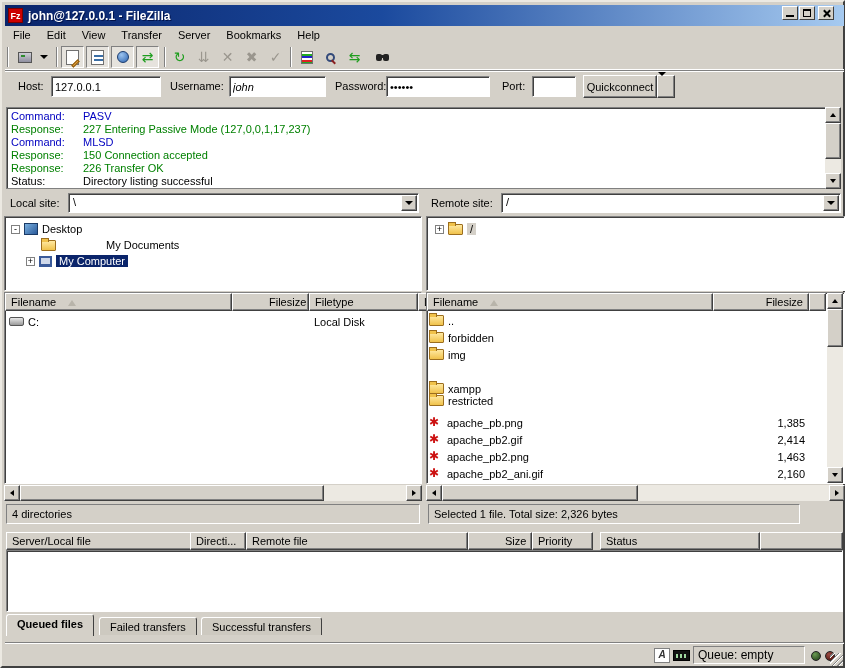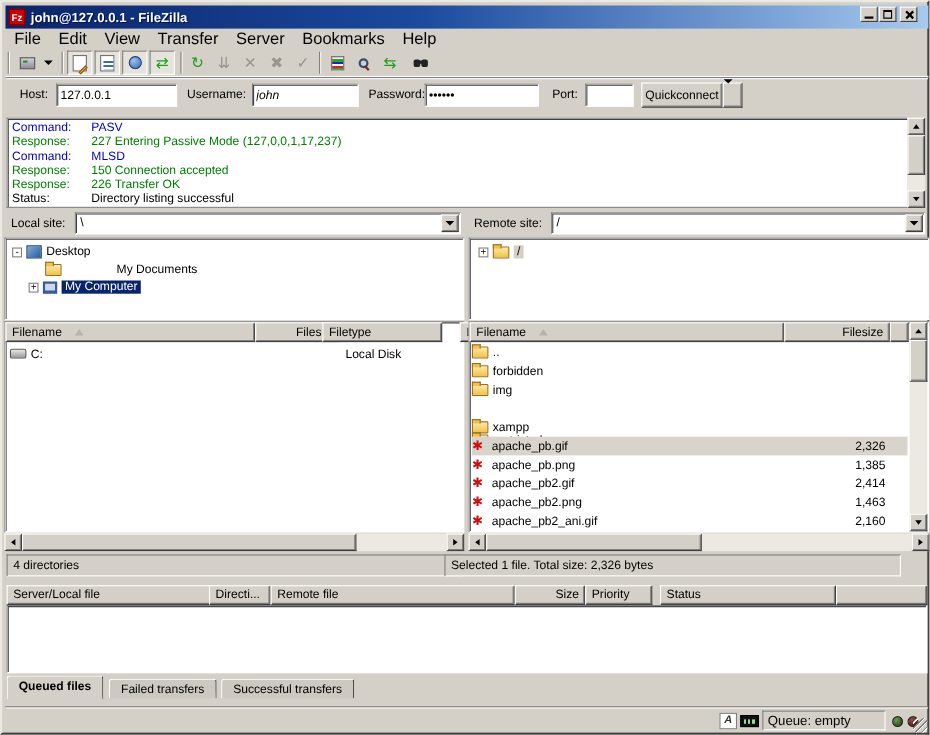--- a/index.html
+++ b/index.html
@@ -15,21 +15,21 @@
   #win-title { color:#fff; font-size:12px; font-weight:bold; margin-left:5px; text-shadow:1px 1px 0 #00124a; }
   .winbtn { position:absolute; top:4px; width:16px; height:14px; background:#d4d0c8;
             border:1px solid #fff; border-right-color:#404040; border-bottom-color:#404040; }
   .winbtn i { position:absolute; background:#000; }
   #btn-min i { left:3px; bottom:2px; width:8px; height:2px; }
   #btn-max i { left:3px; top:2px; width:8px; height:8px; background:transparent; border:1px solid #000; border-top-width:2px; }
   #btn-close i.a { left:7px; top:2px; width:2px; height:9px; transform:rotate(45deg); }
   #btn-close i.b { left:7px; top:2px; width:2px; height:9px; transform:rotate(-45deg); }
   
   #menubar { left:3px; top:24px; width:839px; height:18px; display:flex; align-items:center; }
-  .menu-item { padding:2px 8px; font-size:15px; }
+  .menu-item { padding:2px 8px; font-size:11px; }
   
   #toolbar { left:3px; top:42px; width:839px; height:26px; border-bottom:1px solid #fff; }
   .tbtn { position:absolute; top:2px; width:23px; height:22px; display:flex; align-items:center; justify-content:center; }
   .tbtn.pressed { background:#e6e3dd; border:1px solid #808080; border-right-color:#fff; border-bottom-color:#fff; }
   .tsep { position:absolute; top:3px; width:2px; height:20px; border-left:1px solid #808080; border-right:1px solid #fff; }
   .g { font-size:14px; line-height:14px; }
   .green { color:#1f9e1f; } .dis { color:#9a968e; }
   .icon-page { width:13px; height:15px; background:#fff; border:1px solid #707070; position:relative; }
   .icon-page .pencil { position:absolute; right:-2px; bottom:-1px; width:9px; height:3px; background:#e8a33d; transform:rotate(-45deg); border:1px solid #8a5a10; }
   .icon-lines { background:repeating-linear-gradient(#fff 0 2px,#3a6ea5 2px 4px); width:9px; height:10px; position:absolute; left:2px; top:2px; }
@@ -299,21 +299,21 @@
     <div class="tree-row" style="left:8px;top:4px;">
       <span class="expander">+</span>
       <span class="icon-folder"></span>
       <span class="sel-gray">/</span>
     </div>
   </div>
 
   <div class="panel" style="left:2px;top:290px;width:418px;height:192px;">
     <div class="hdr-cell" style="left:0;width:227px;"><span>Filename</span><span class="sort-asc"></span></div>
     <div class="hdr-cell num" style="left:227px;width:77px;">Filesize</div>
-    <div class="hdr-cell" style="left:288px;width:109px;">Filetype</div>
+    <div class="hdr-cell" style="left:304px;width:109px;">Filetype</div>
     <div class="hdr-cell" style="left:413px;width:20px;">L</div>
     <div class="list-row" style="left:4px;top:20px;width:410px;">
       <span class="icon-drive"></span>
       <span>C:</span>
       <span style="position:absolute;left:305px;">Local Disk</span>
     </div>
   </div>
 
   <div class="abs sb-v" style="left:2px;top:483px;width:418px;height:16px;">
     <div class="sb-btn" style="left:0;top:0;width:16px;height:16px;">
@@ -345,25 +345,20 @@
       </div>
     <div class="list-row" style="left:2px;top:70px;width:396px;margin-top:29px;">
         <span class="icon-folder"></span>
         <span>restricted</span>
       </div>
     <div class="list-row" style="left:2px;top:87px;width:396px;">
         <span class="icon-folder"></span>
         <span>xampp</span>
       </div>
 
-    <div class="list-row row-sel" style="left:2px;top:104px;width:396px;">
-      <span class="icon-img"></span>
-        <span>apache_pb.gif</span>
-      <span class="cell-size" style="left:290px;width:86px;">2,326</span>
-      </div>
     <div class="list-row" style="left:2px;top:121px;width:396px;">
       <span class="icon-img"></span>
         <span>apache_pb.png</span>
       <span class="cell-size" style="left:290px;width:86px;">1,385</span>
       </div>
     <div class="list-row" style="left:2px;top:138px;width:396px;">
       <span class="icon-img"></span>
         <span>apache_pb2.gif</span>
       <span class="cell-size" style="left:290px;width:86px;">2,414</span>
       </div>
@@ -391,21 +386,21 @@
 
   <div class="abs sb-v" style="left:424px;top:483px;width:419px;height:16px;">
     <div class="sb-btn" style="left:0;top:0;width:16px;height:16px;">
         <span class="tri left"></span>
       </div>
     <div class="sb-thumb" style="left:16px;top:0;width:196px;height:16px;"></div>
     <div class="sb-btn" style="right:0;top:0;width:16px;height:16px;">
         <span class="tri right"></span>
       </div>
   </div>
-  <div class="status-panel" style="left:402px;width:415px;">Selected 1 file. Total size: 2,326 bytes</div>
+  <div class="status-panel" style="left:426px;width:372px;">Selected 1 file. Total size: 2,326 bytes</div>
 
   <div class="abs" style="left:4px;top:530px;width:837px;height:18px;">
     <div class="hdr-cell" style="left:0;width:217px;">Server/Local file</div>
     <div class="hdr-cell" style="left:184px;width:56px;">Directi...</div>
     <div class="hdr-cell" style="left:240px;width:222px;">Remote file</div>
     <div class="hdr-cell num" style="left:462px;width:64px;">Size</div>
     <div class="hdr-cell" style="left:526px;width:61px;">Priority</div>
     <div class="hdr-cell" style="left:594px;width:160px;">Status</div>
     <div class="hdr-cell" style="left:754px;width:83px;"></div>
   </div>

